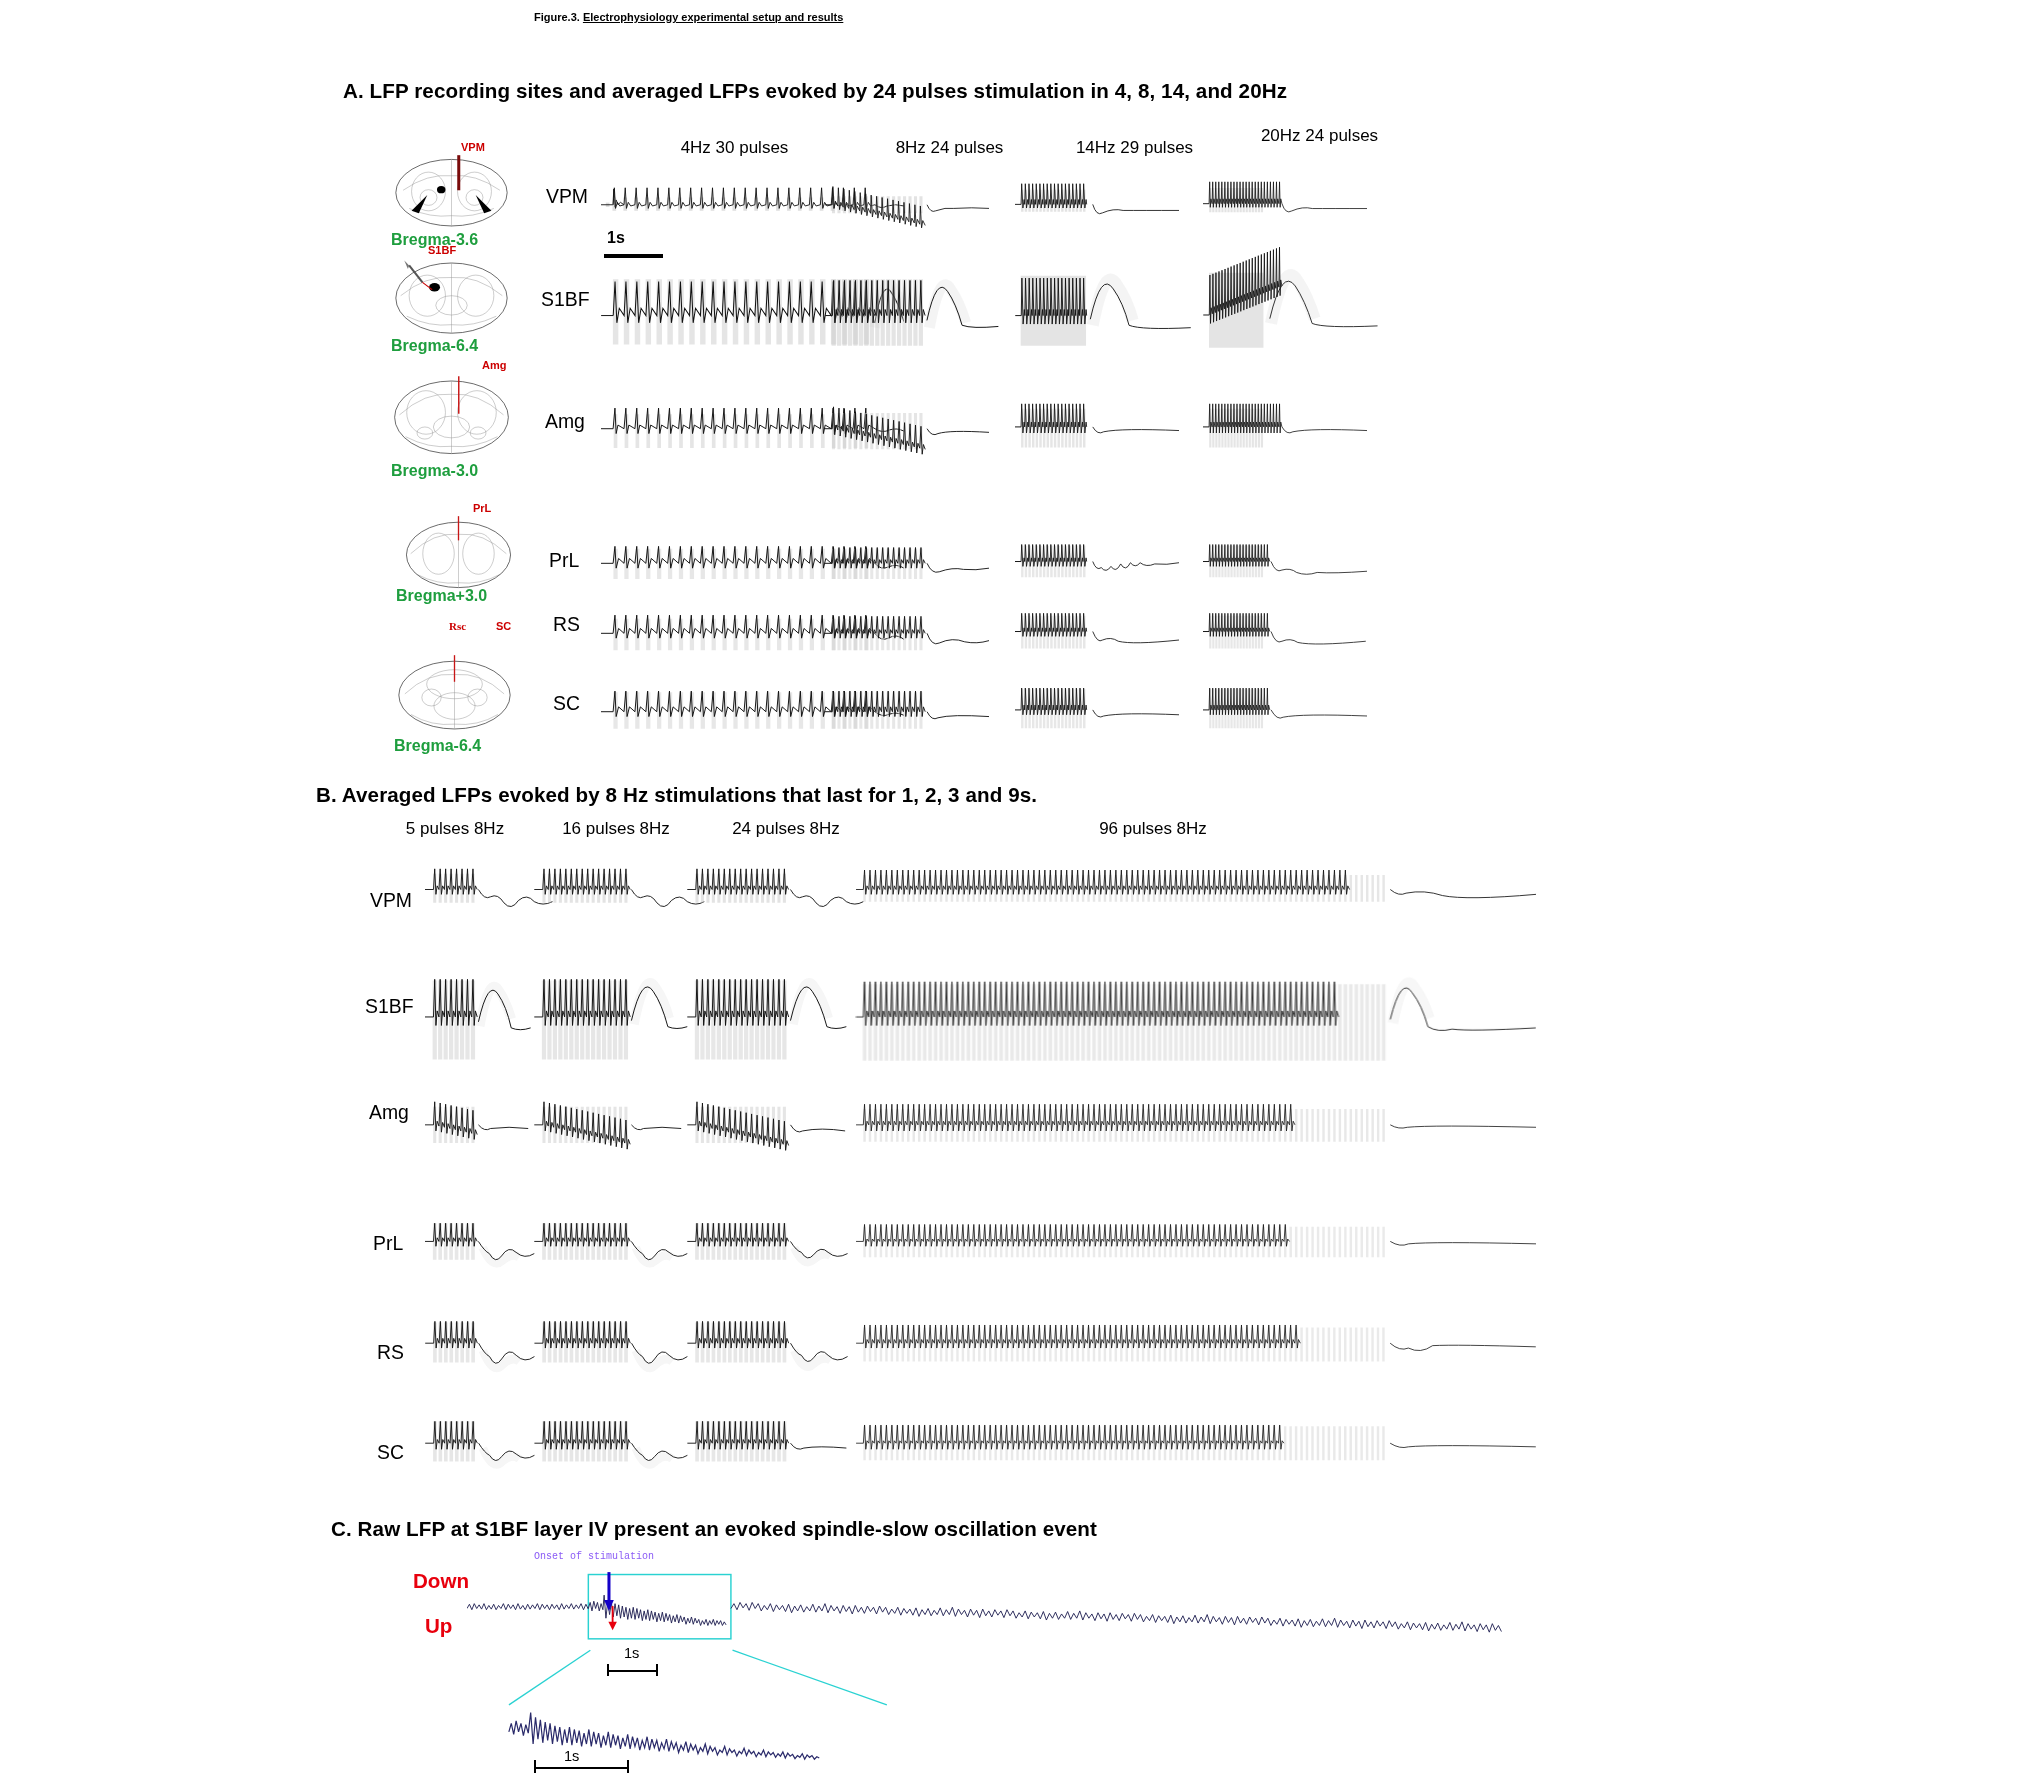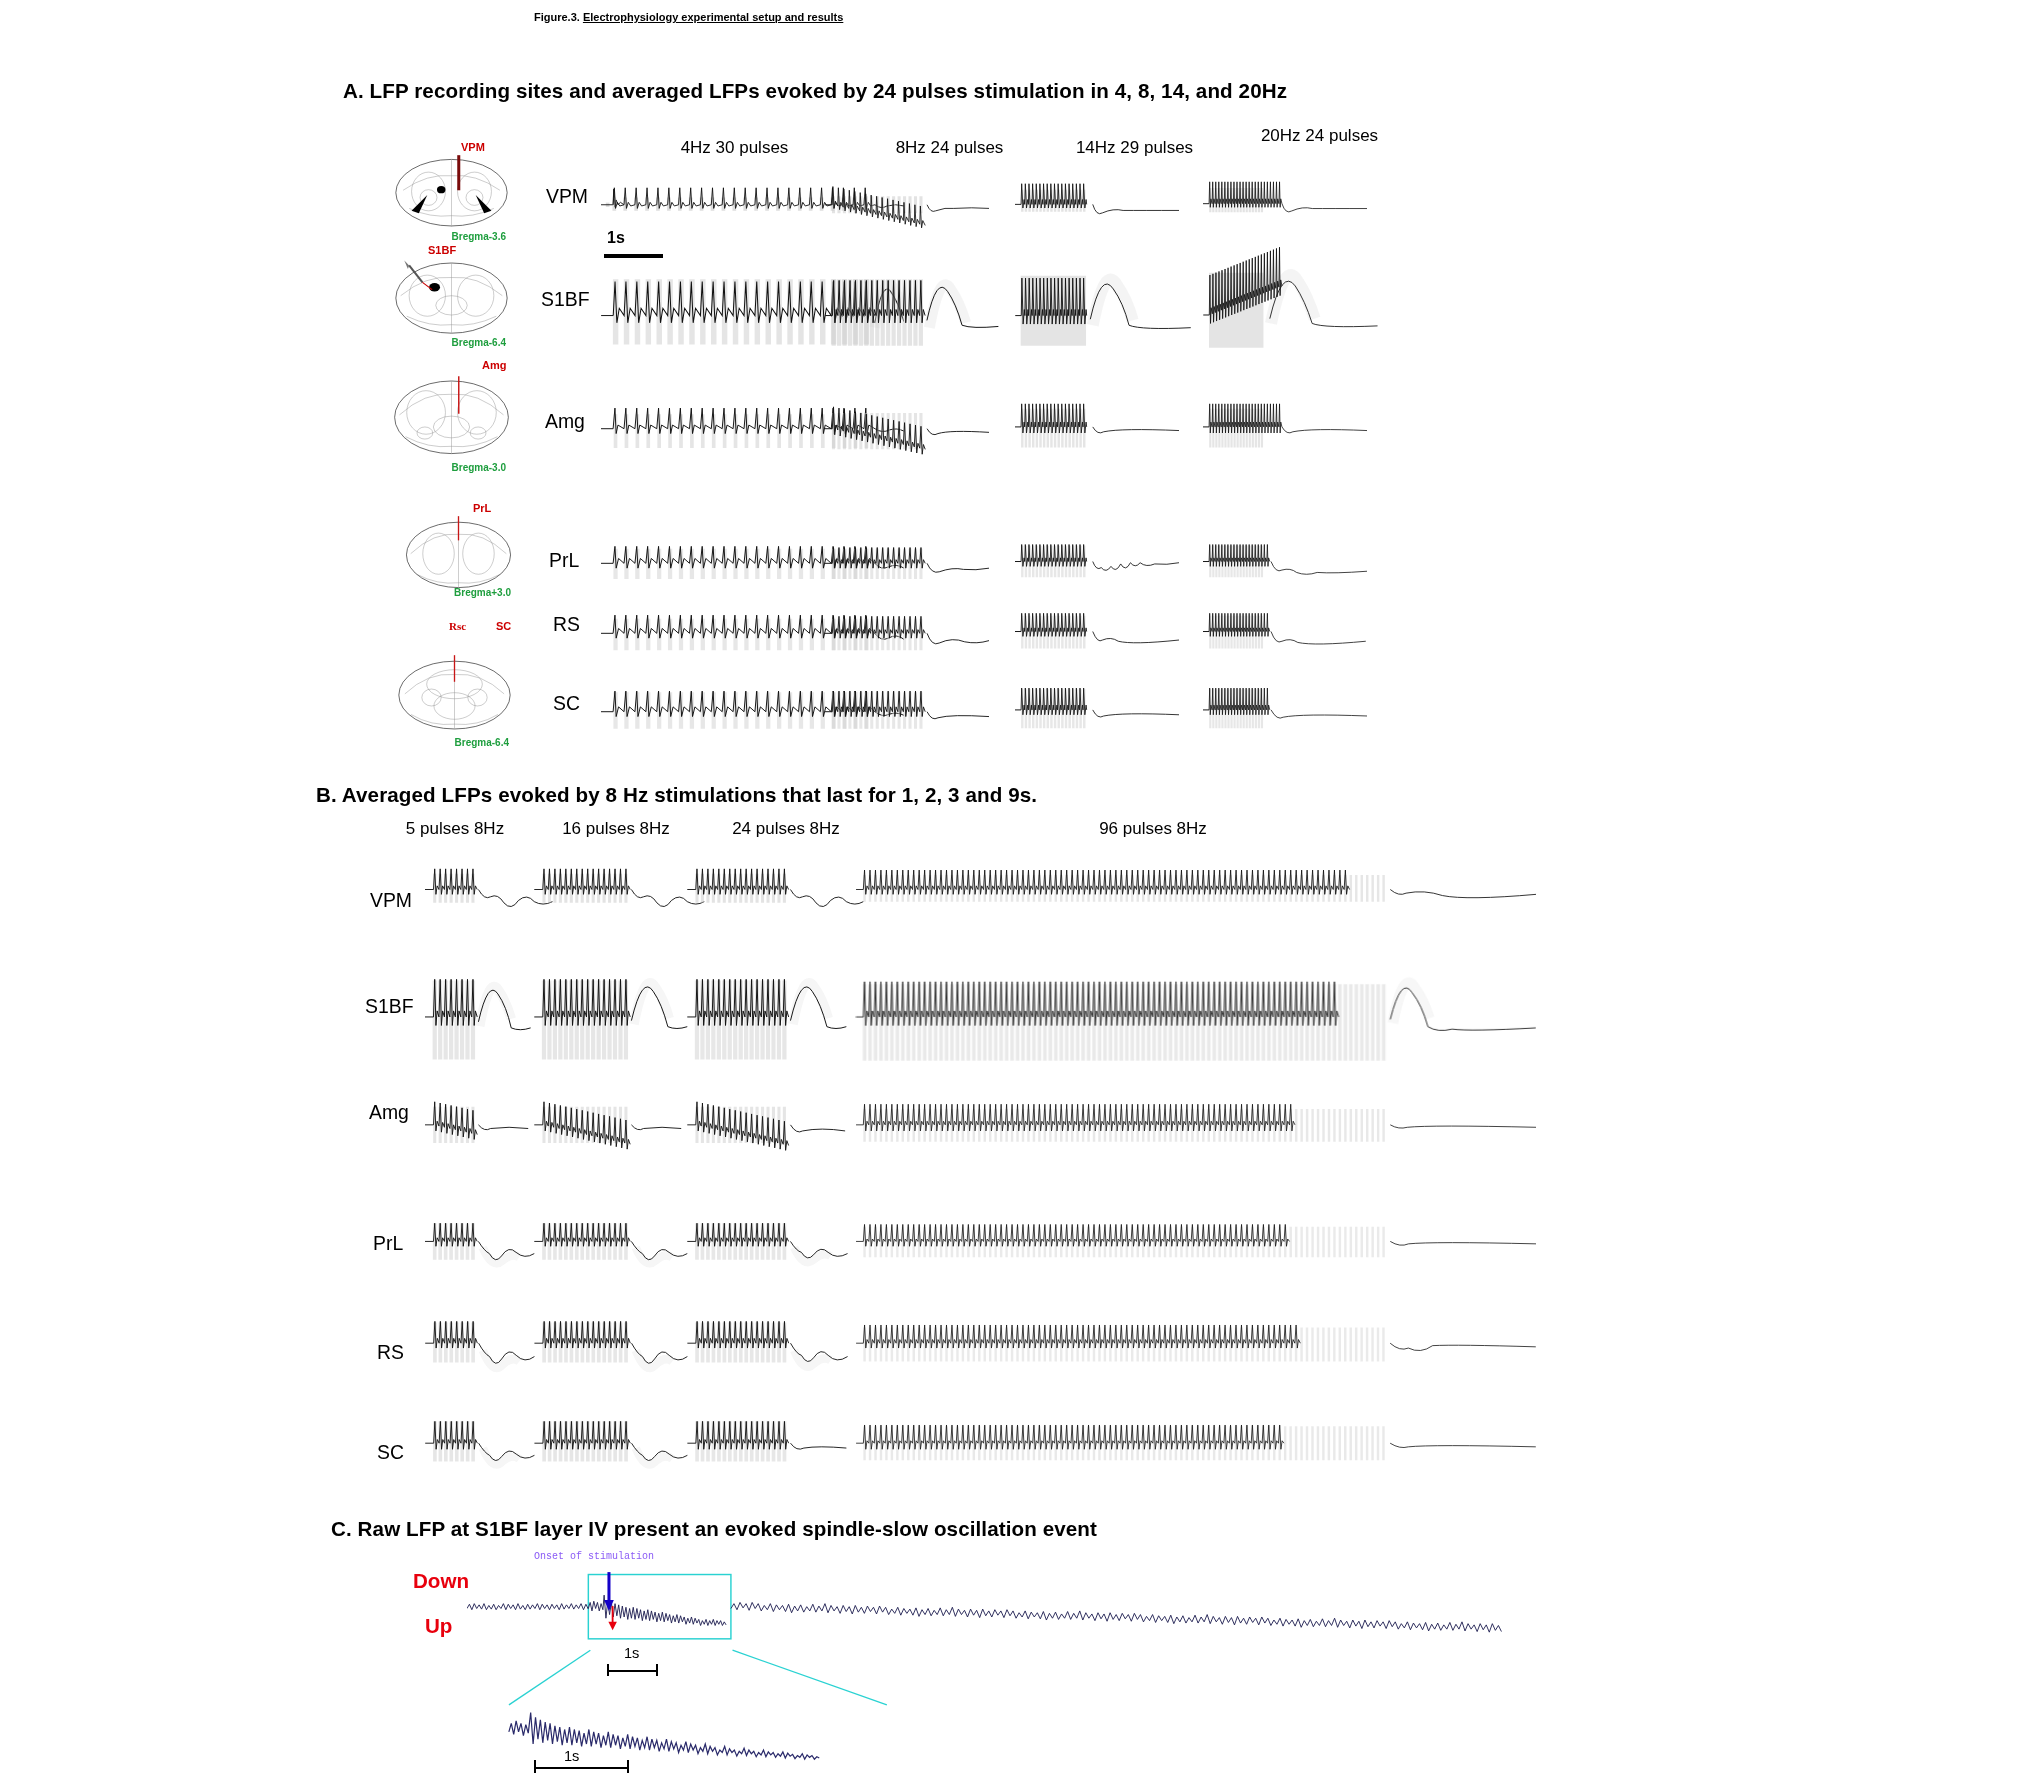--- a/index.html
+++ b/index.html
@@ -39,23 +39,23 @@
   .row-label {
     position: absolute;
     font-size: 19.4px;
   }
   .atlas {
     position: absolute;
     border: 0;
   }
   .bregma {
     position: absolute;
-    font-size: 10px;
+    font-size: 16px;
     color: #1e9e3e;
-    text-align: right;
+    text-align: left;
     width: 115px;
     font-weight: bold;
   }
   .site-label {
     position: absolute;
     font-size: 11px;
     color: #cc0000;
     font-weight: bold;
   }
   .scalebar-1s {

